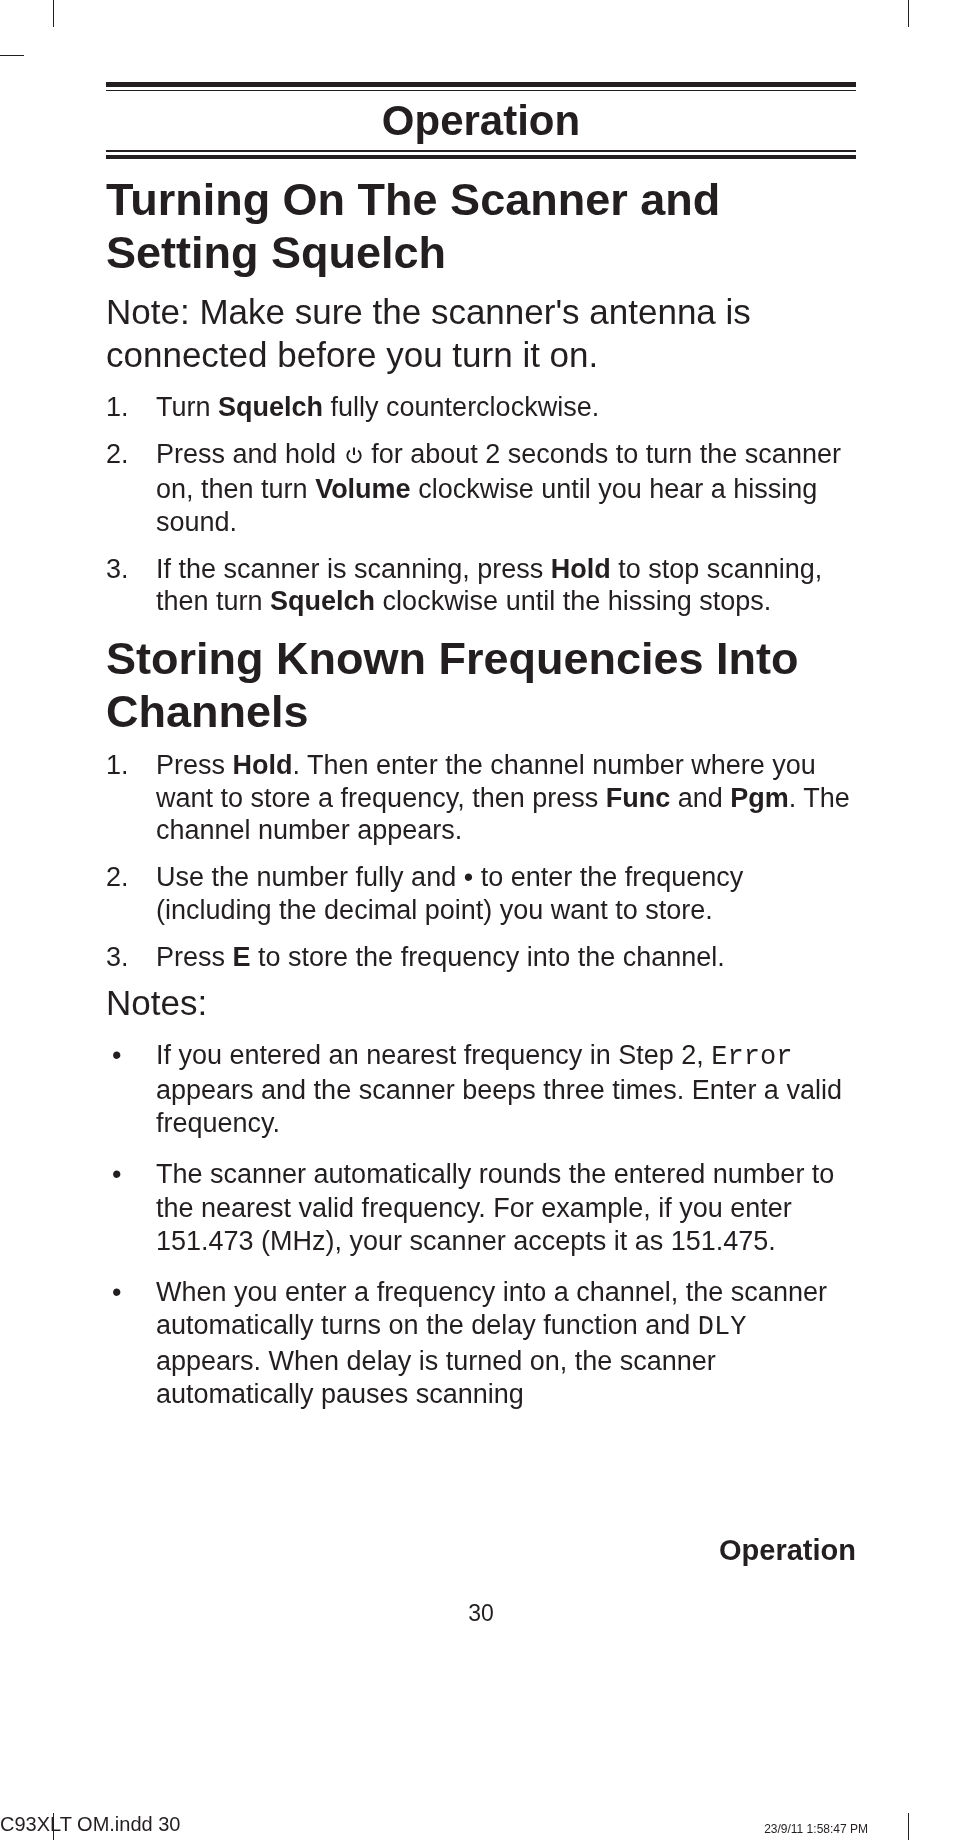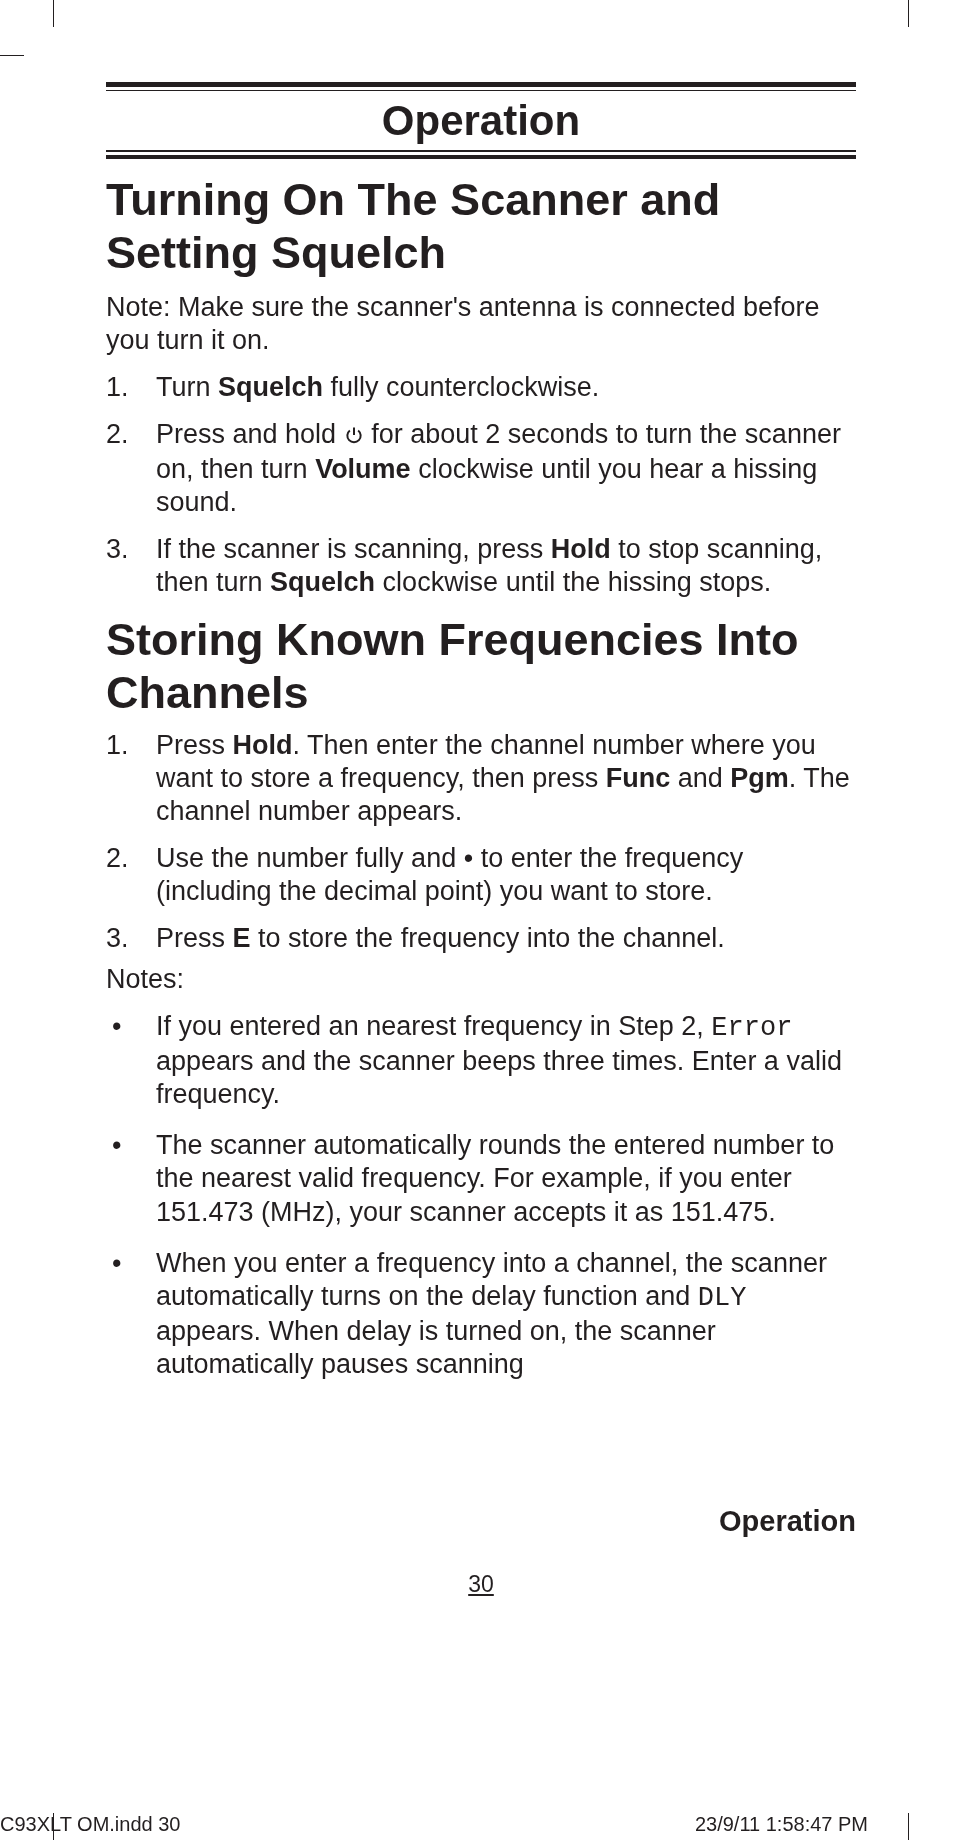--- a/index.html
+++ b/index.html
@@ -10,35 +10,35 @@
   .crop-top-right-v { position: absolute; top: 0; left: 908px; width: 1.2px; height: 27px; background: #231f20; }
   .crop-bot-left-v { position: absolute; bottom: 0; left: 53px; width: 1.2px; height: 27px; background: #231f20; }
   .crop-bot-right-v { position: absolute; bottom: 0; left: 908px; width: 1.2px; height: 27px; background: #231f20; }
   .content { position: absolute; left: 106px; top: 82px; width: 750px; }
   .rule-thick { height: 4.5px; background: #231f20; margin-bottom: 3px; }
   .rule-thin { height: 1.6px; background: #231f20; }
   .main-title { font-size: 42px; font-weight: bold; text-align: center; padding: 6px 0 5px; }
   .sub-rule-top { height: 1.6px; background: #231f20; margin-bottom: 3px; }
   .sub-rule-bot { height: 4.5px; background: #231f20; }
   .section-title { font-size: 45px; font-weight: bold; line-height: 1.18; margin-top: 14px; }
-  .para { font-size: 27px; line-height: 1.22; margin-top: 12px; }
+  .para { font-size: 35px; line-height: 1.22; margin-top: 12px; }
   ol.steps { list-style: none; margin-top: 14px; }
   ol.steps > li { font-size: 27px; line-height: 1.22; padding-left: 50px; position: relative; margin-bottom: 14px; }
   ol.steps > li .num { position: absolute; left: 0; top: 0; }
   ul.notes { list-style: none; margin-top: 14px; }
   ul.notes > li { font-size: 27px; line-height: 1.23; padding-left: 50px; position: relative; margin-bottom: 18px; }
   ul.notes > li::before { content: "•"; position: absolute; left: 6px; top: 0; }
   .b { font-weight: bold; }
   .mono { font-family: "Courier New", Courier, monospace; margin-top: 19px; }
   .power-icon { display: inline-block; vertical-align: -2px; }
   .power-icon svg { width: 20px; height: 20px; }
   .footer-operation { position: absolute; right: 0; bottom: -138px; font-size: 29px; font-weight: bold; }
-  .page-num { position: absolute; left: 0; right: 0; text-align: center; bottom: -198px; font-size: 23px; text-decoration: underline; }
+  .page-num { position: absolute; left: 0; right: 0; text-align: center; bottom: -198px; font-size: 23px; }
   .doc-info-left { position: absolute; left: 0; bottom: 4px; font-size: 20px; color: #231f20; }
-  .doc-info-right { position: absolute; right: 0; bottom: 4px; font-size: 20px; color: #231f20; }
+  .doc-info-right { position: absolute; right: 0; bottom: 4px; font-size: 12px; color: #231f20; }
 </style>
 </head>
 <body>
 
 <div class="sheet">
   <div class="crop-top-left-h"></div>
   <div class="crop-top-left-v"></div>
   <div class="crop-top-right-v"></div>
   <div class="crop-bot-left-v"></div>
   <div class="crop-bot-right-v"></div>

